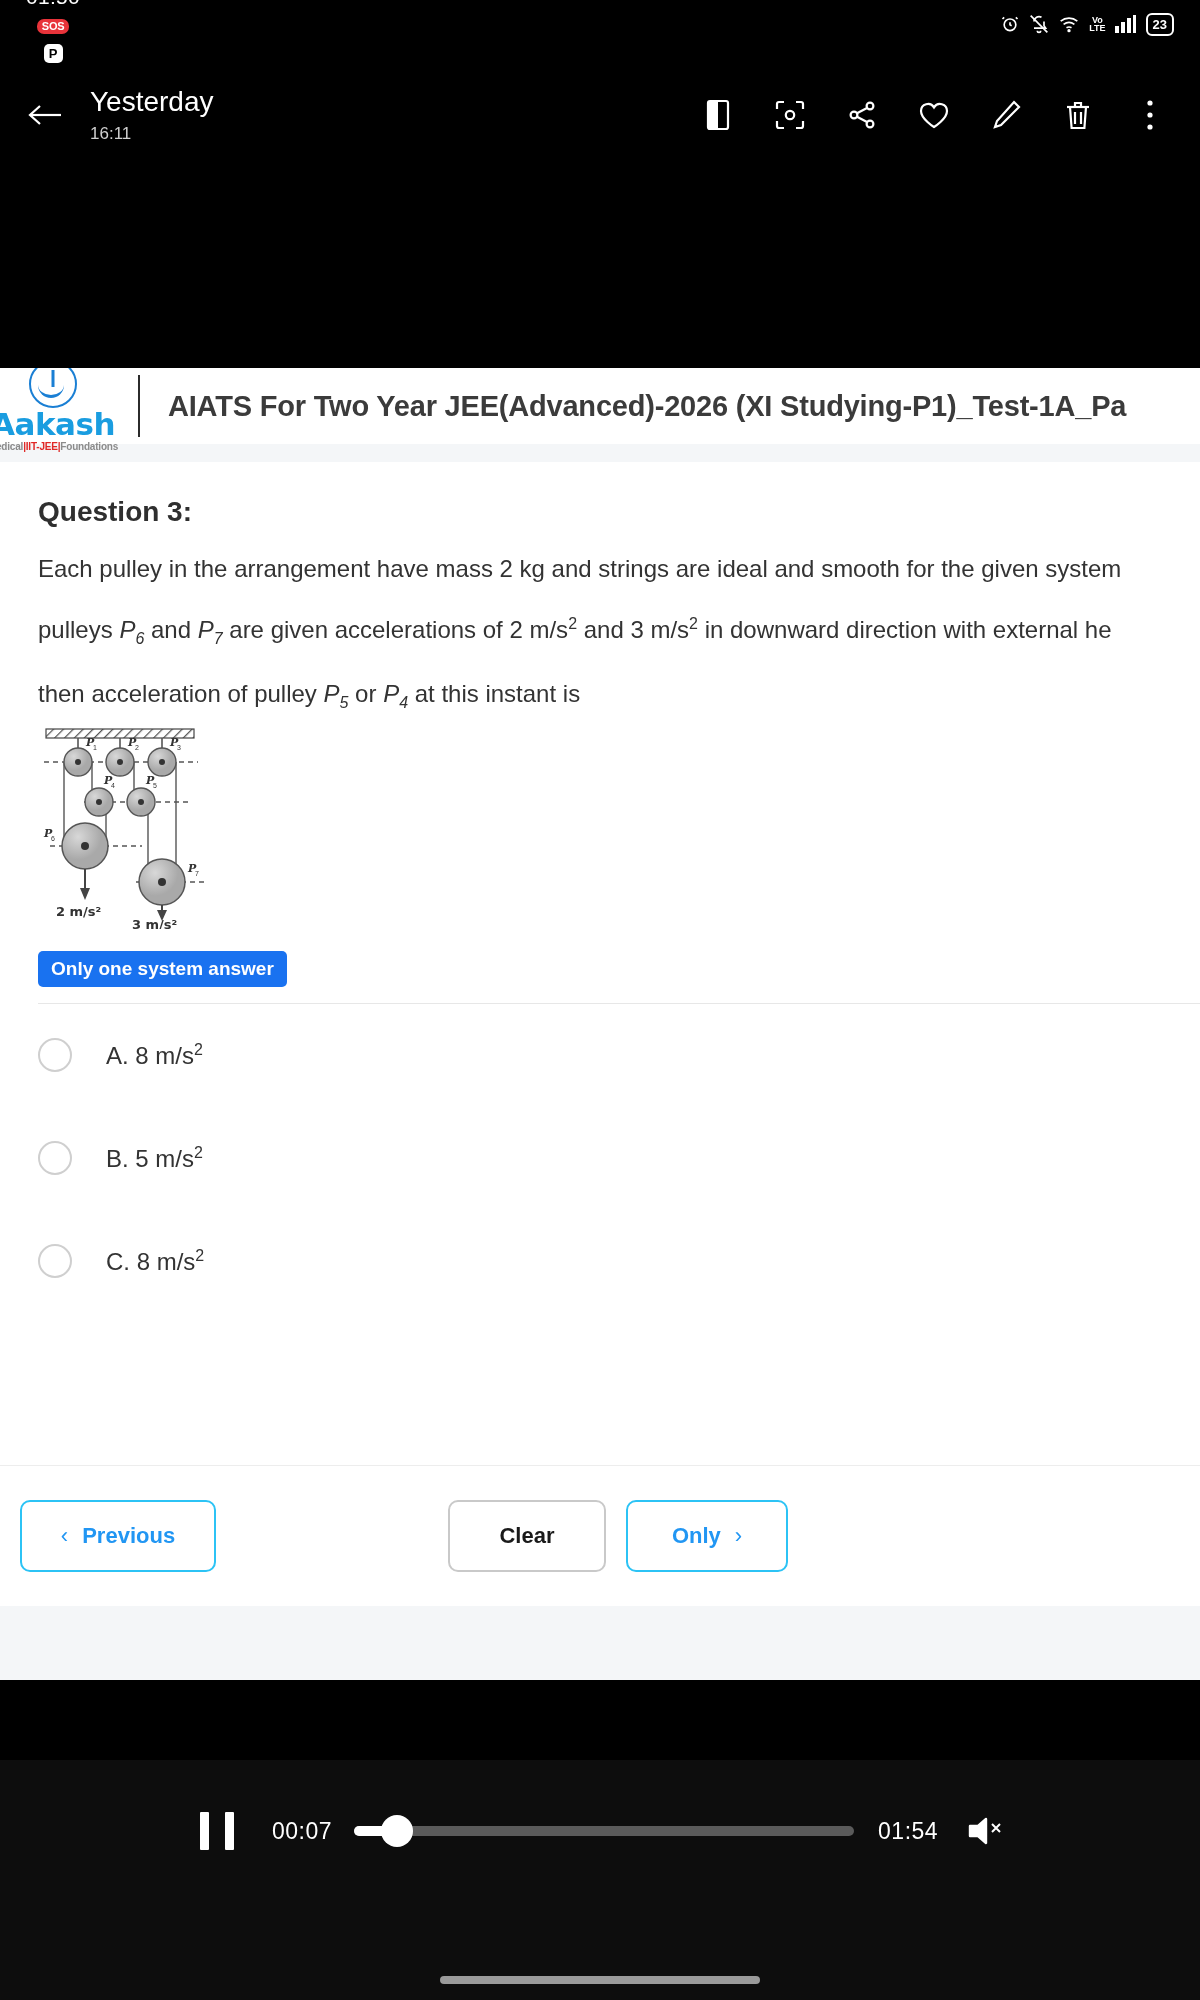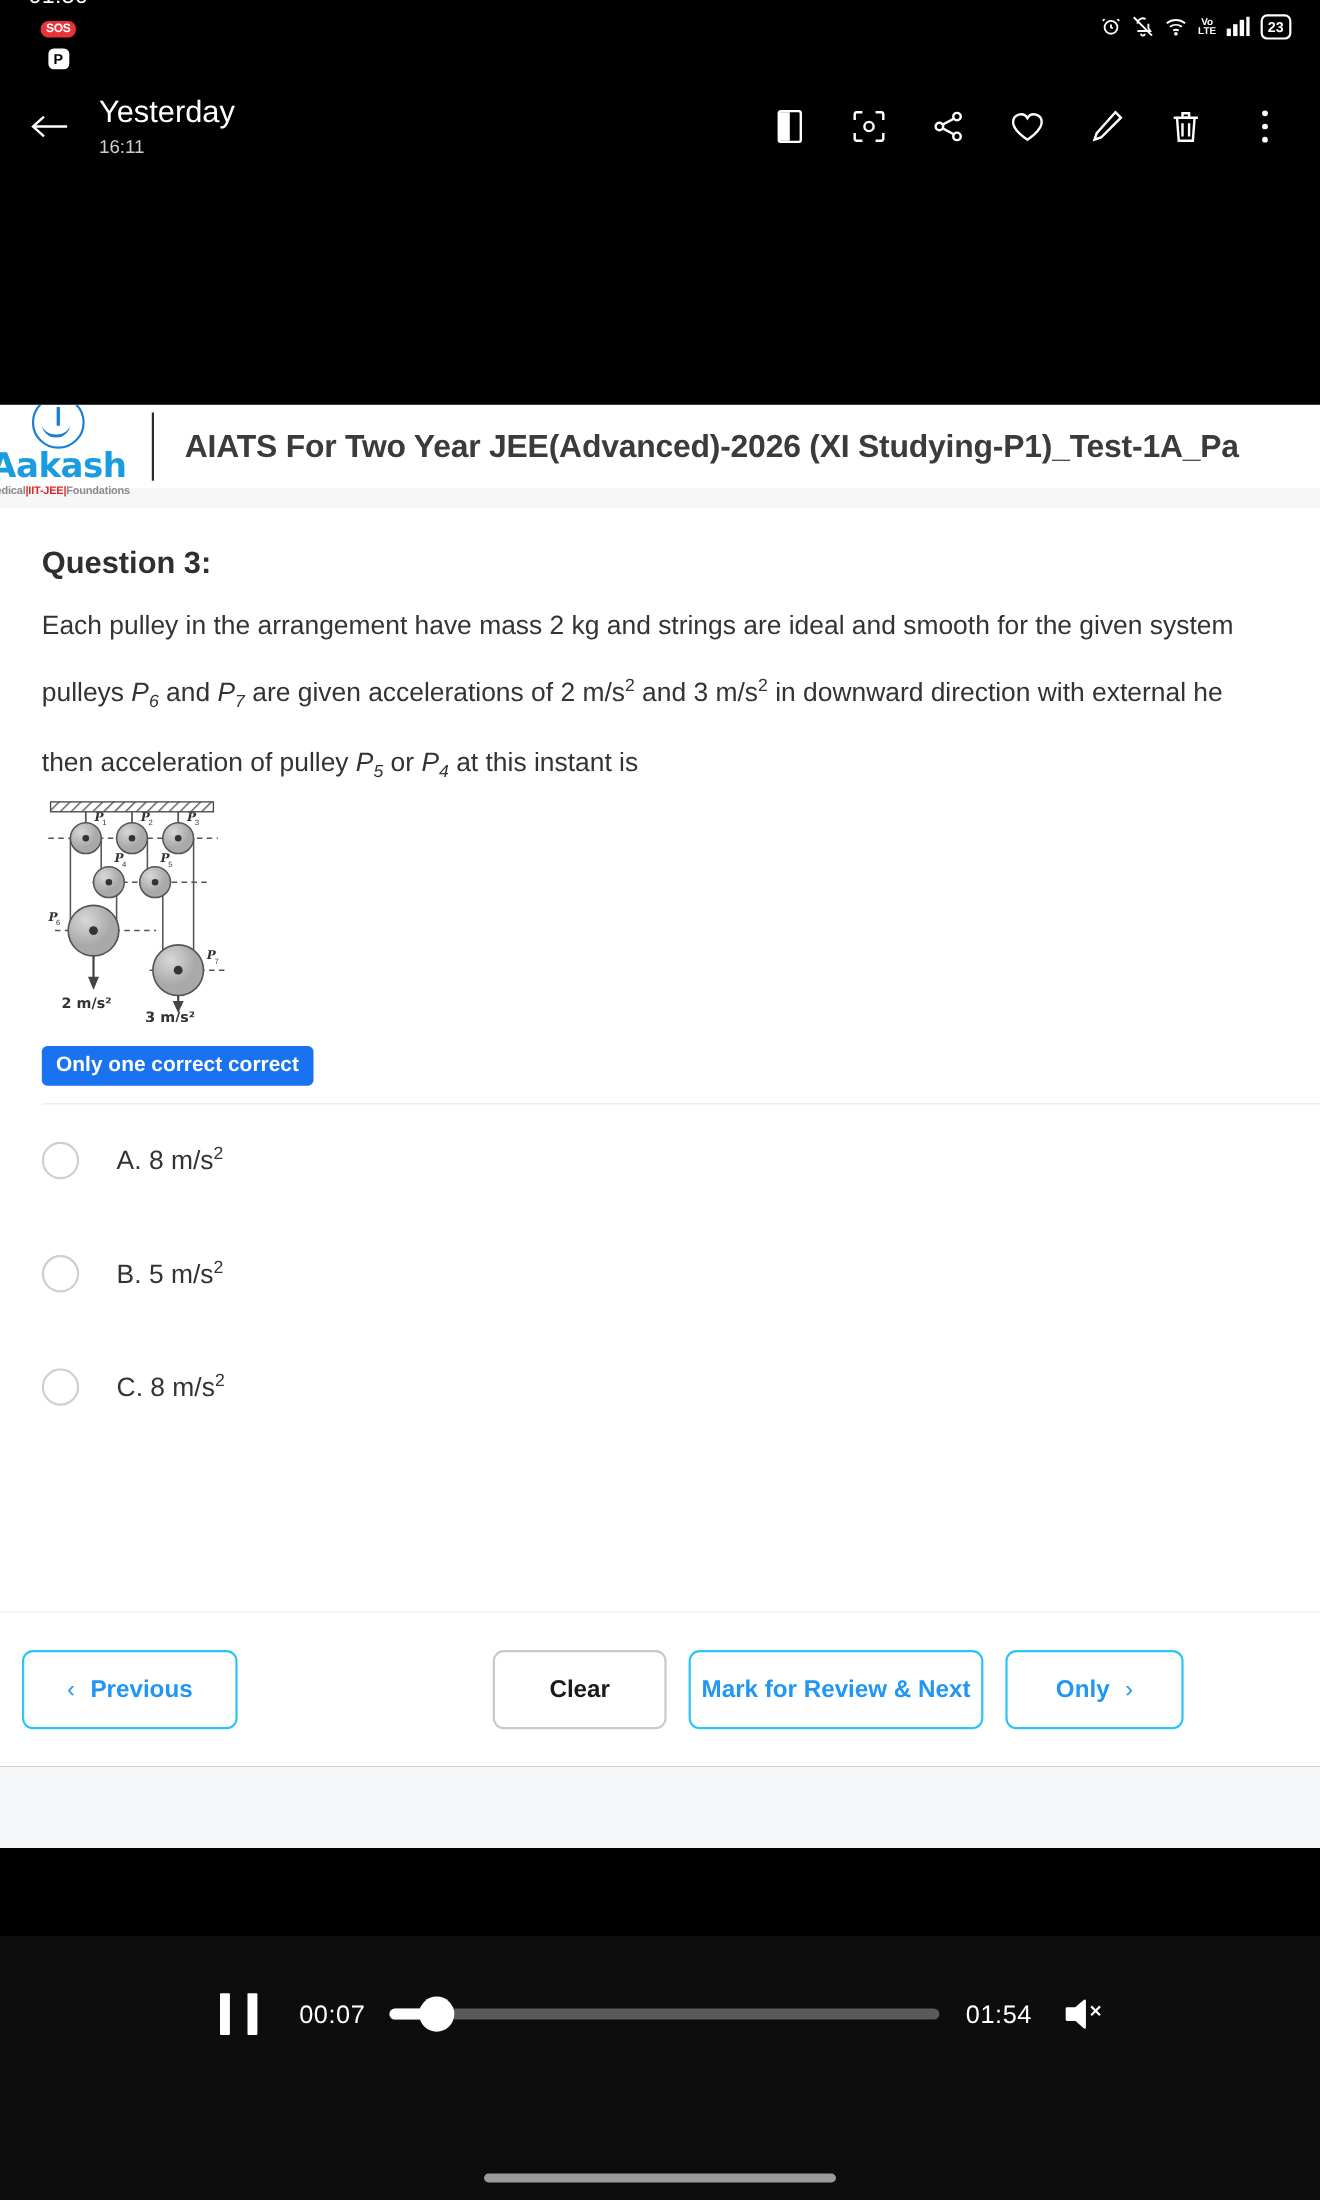--- a/index.html
+++ b/index.html
@@ -299,21 +299,21 @@
             <text x="115" y="64" font-size="7" fill="#333">5</text>
           <text x="6" y="113" font-family="DejaVu Serif, serif" font-size="11" font-style="italic" font-weight="bold" fill="#333">P</text>
             <text x="13" y="117" font-size="7" fill="#333">6</text>
           <text x="150" y="148" font-family="DejaVu Serif, serif" font-size="11" font-style="italic" font-weight="bold" fill="#333">P</text>
             <text x="157" y="152" font-size="7" fill="#333">7</text>
           <text x="18" y="192" font-family="DejaVu Sans, sans-serif" font-size="13" font-weight="bold" fill="#333">2 m/s²</text>
           <text x="94" y="205" font-family="DejaVu Sans, sans-serif" font-size="13" font-weight="bold" fill="#333">3 m/s²</text>
         </svg>
       </div>
 
-      <div class="badge">Only one correct correct</div>
+      <div class="badge">Only one system answer</div>
       <div class="optsep"></div>
 
       
       <div class="opt">
         <span class="radio"></span>
         <span class="opt-label"><span>A. 8 m/s</span><span class="sup">2</span></span>
       </div>
       <div class="opt">
         <span class="radio"></span>
         <span class="opt-label"><span>B. 5 m/s</span><span class="sup">2</span></span>
@@ -324,23 +324,20 @@
       </div>
     </div>
 
     <div class="navbar">
       <div class="navbtn nb-prev">
         <span class="chev">‹</span>
         <span>Previous</span>
       </div>
       <div class="navbtn nb-clear">
         <span>Clear</span>
-      </div>
-      <div class="navbtn nb-mark">
-        <span>Mark for Review &amp; Next</span>
       </div>
       <div class="navbtn nb-next">
         <span>Only</span>
         <span class="chev">›</span>
       </div>
     </div>
   </div>
 
   <div class="greystrip"></div>
 

